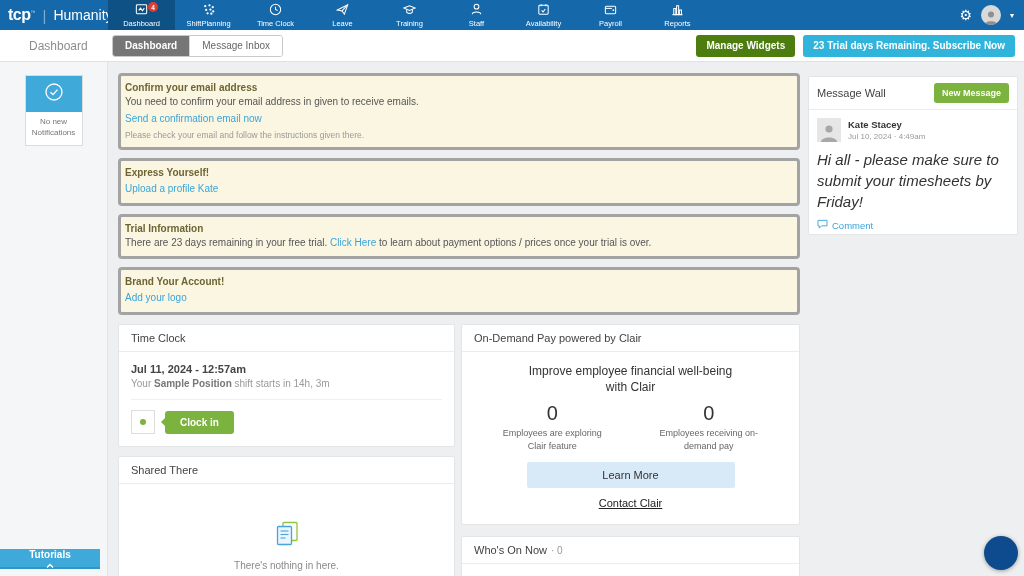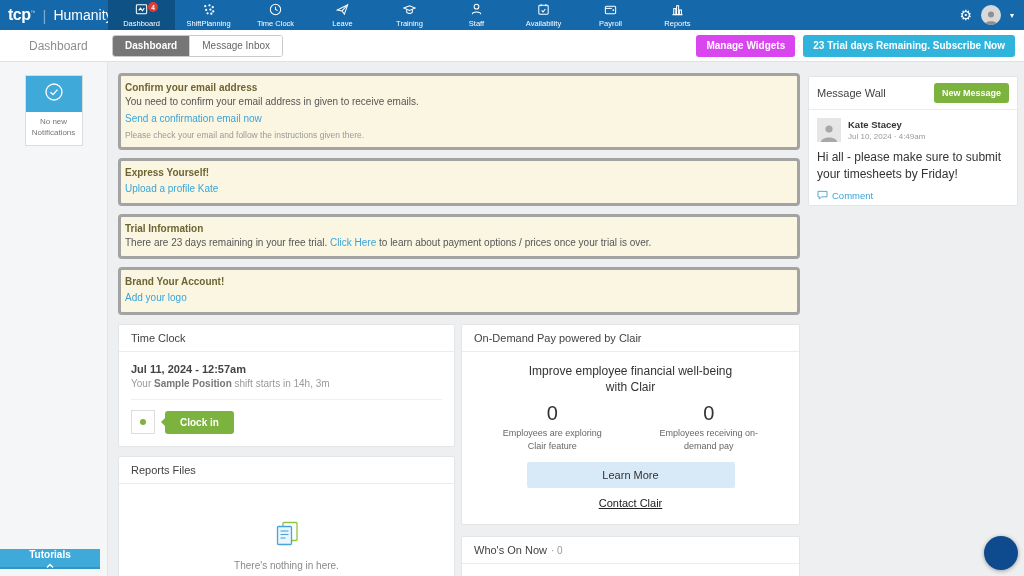--- a/index.html
+++ b/index.html
@@ -34,21 +34,21 @@
   .page-title { width:108px; padding-left:29px; color:#8d8d8d; font-size:12px; }
   .tabs { display:flex; margin-left:4px; border:1px solid #c9c9c9; border-radius:3px;
     overflow:hidden; height:22px; background:#fff; }
   .tab { padding:0 12px; display:flex; align-items:center; font-size:10px; color:#666;
     background:#fff; cursor:pointer; }
   .tab.active { background:#767676; color:#fff; font-weight:bold; }
   .tab + .tab { border-left:1px solid #d5d5d5; }
   .subheader-right { margin-left:auto; display:flex; gap:8px; padding-right:9px; }
   .btn { color:#fff; font-size:10px; font-weight:bold; height:22px; padding:0 10px;
     display:flex; align-items:center; border-radius:3px; cursor:pointer; white-space:nowrap; }
-  .btn-green { background:#d946ef; }
+  .btn-green { background:#4d7c0f; }
   .btn-cyan  { background:#30B4DC; }
 
   
   .sidebar { position:absolute; top:62px; left:0; width:108px; bottom:0; background:#f5f6f7;
     border-right:1px solid #e2e4e6; }
   .notif-card { width:58px; margin:13px auto 0; background:#fff; border:1px solid #dcdcdc; }
   .notif-head { height:36px; background:#3FA9DA; display:flex; align-items:center; justify-content:center; }
   .notif-body { font-size:8px; color:#777; text-align:center; padding:5px 2px 6px; line-height:1.35; }
   .tutorials { position:absolute; left:0; bottom:7px; width:100px; height:20px; background:#3FA9DA;
     color:#fff; font-size:10px; font-weight:bold; display:flex; align-items:center;
@@ -116,21 +116,21 @@
     padding:6px 8px; border-bottom:1px solid #ececec; }
   .mw-title { font-size:11px; color:#424242; }
   .btn-new { background:#7CB23E; color:#fff; font-size:9px; font-weight:bold; padding:5px 8px;
     border-radius:3px; cursor:pointer; white-space:nowrap; }
   .mw-post { padding:8px 8px 3px; }
   .mw-post-head { display:flex; gap:7px; align-items:center; }
   .mw-avatar { width:24px; height:24px; background:#e6e6e6; overflow:hidden; flex:none;
     display:flex; align-items:flex-end; justify-content:center; }
   .mw-author { font-size:9.5px; font-weight:bold; color:#333; }
   .mw-time { font-size:8px; color:#999; margin-top:2px; }
-  .mw-text { font-size:12px; color:#333; margin-top:7px; line-height:1.4; }
+  .mw-text { font-size:15px; color:#333; margin-top:7px; line-height:1.4;font-style:italic; }
   .mw-comment { display:flex; align-items:center; gap:4px; margin-top:7px;
     color:#3AA4D8; font-size:9.5px; cursor:pointer; }
 
   .chat-fab { position:absolute; right:6px; bottom:6px; width:34px; height:34px;
     border-radius:50%; background:#0D4B8E; box-shadow:0 1px 4px rgba(0,0,0,.35); cursor:pointer; }
 </style>
 </head>
 <body>
 
 <div class="topnav">
@@ -324,21 +324,21 @@
             <div class="tc-row">
               <div class="dot-box">
                 <span class="dot"></span>
               </div>
               <div class="clock-btn">Clock in</div>
             </div>
           </div>
         </div>
 
         <div class="card mb13">
-          <div class="card-head">Reports Files</div>
+          <div class="card-head">Shared There</div>
           <div class="empty-box">
             <span>
               <svg width="30" height="30" viewBox="0 0 30 30">
                   <rect x="11" y="3.5" width="14" height="18" rx="1" fill="#fff" stroke="#8CC63F" stroke-width="1.3"></rect>
                   <rect x="5.5" y="7.5" width="14" height="18" rx="1" fill="#EAF5FC" stroke="#4AA3DC" stroke-width="1.3"></rect>
                   <line x1="8.5" y1="12" x2="16.5" y2="12" stroke="#4AA3DC" stroke-width="1.1"></line>
                   <line x1="8.5" y1="15.5" x2="16.5" y2="15.5" stroke="#4AA3DC" stroke-width="1.1"></line>
                   <line x1="8.5" y1="19" x2="13.5" y2="19" stroke="#4AA3DC" stroke-width="1.1"></line>
                 </svg>
             </span>

